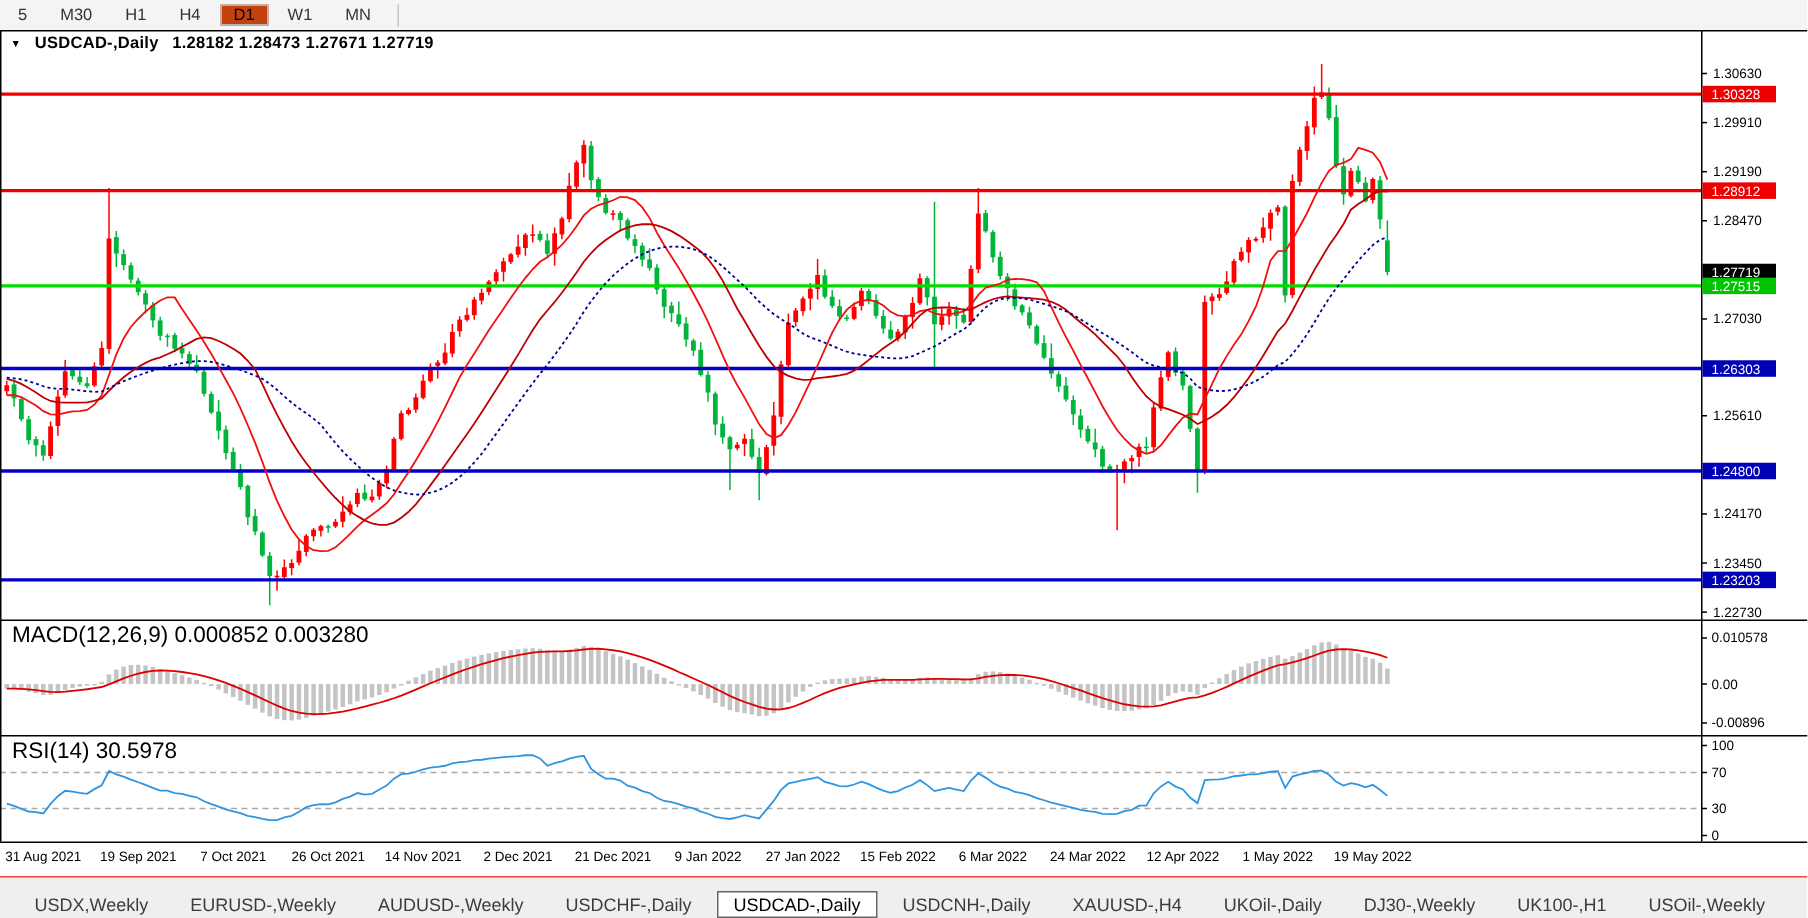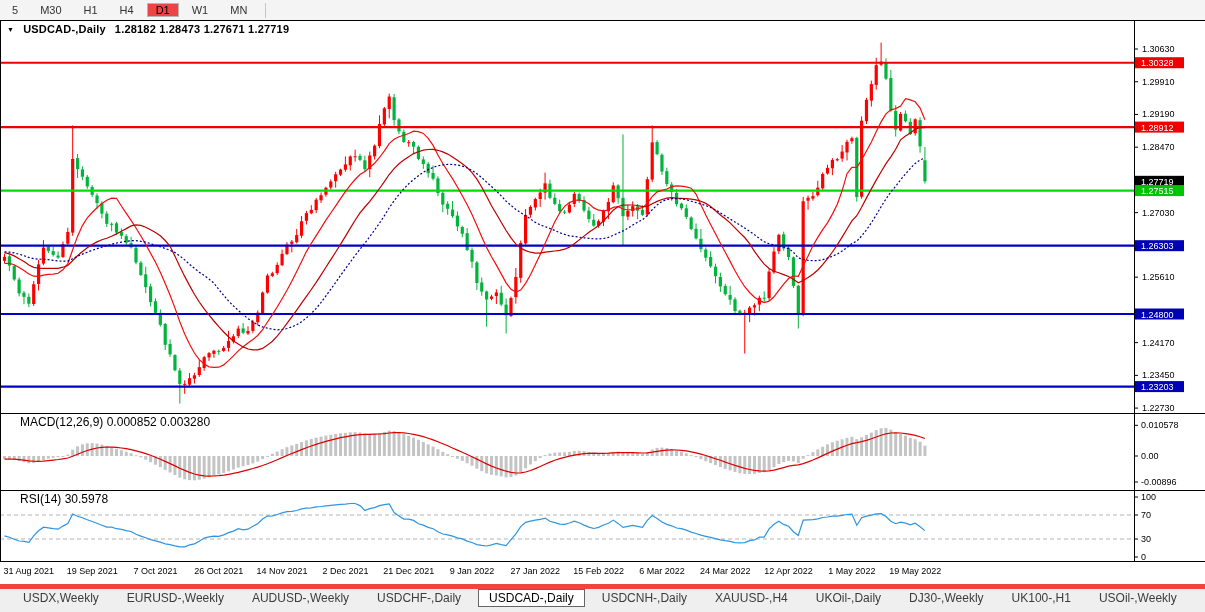--- a/index.html
+++ b/index.html
@@ -1,31 +1,31 @@
 <!DOCTYPE html>
 <html><head>
 <meta charset="utf-8">
 <style>
   *{box-sizing:border-box;margin:0;padding:0}
   html,body{width:1205px;height:612px;overflow:hidden;background:#fff;
     font-family:"Liberation Sans","DejaVu Sans",sans-serif;position:relative}
   .toolbar{position:absolute;top:0;left:0;right:0;height:20px;background:#f4f4f4;
     display:flex;align-items:center;padding-left:1px;z-index:6}
   .tf-btn{font-size:11px;color:#333;padding:1px 9px;margin:0 2px;cursor:default}
-  .tf-btn.active{background:#ef4444;border:1px solid #b5b5b5;padding:0 8px;color:#000}
+  .tf-btn.active{background:#c2410c;border:1px solid #b5b5b5;padding:0 8px;color:#000}
   .tb-sep{width:1px;height:15px;background:#c6c6c6;margin-left:7px}
   #chart-svg{position:absolute;left:0;top:0;z-index:1}
   .chart-title{position:absolute;left:7px;top:23px;font-size:11px;font-weight:bold;color:#000;
     display:flex;gap:9px;align-items:center;z-index:4;letter-spacing:.2px}
   .chart-title .tri{font-size:7px;font-weight:normal}
-  .ind-label{position:absolute;left:20px;font-size:12px;color:#000;z-index:4}
+  .ind-label{position:absolute;left:8px;font-size:15px;color:#000;z-index:4}
   #macd-label{top:415px}
   #rsi-label{top:492px}
   .tabbar{position:absolute;left:0;right:0;bottom:0;height:28px;background:#efefef;
-    border-top:5px solid #ef4444;display:flex;align-items:flex-start;padding:0 6px 0 12px;
+    border-top:1px solid #ef4444;display:flex;align-items:flex-end;padding:0 6px 0 12px;
     font-size:12px;color:#3c3c3c;z-index:6}
   .tab{padding:2px 11px;white-space:nowrap;cursor:default}
   .tab.active{background:#fff;border:1px solid #666;color:#000;padding:1px 10px}
   .tab-sep{width:1px;height:14px;background:#9a9a9a;margin:0 3px}
 </style>
 </head>
 <body>
 
 <div class="toolbar">
     <div class="tf-btn">5</div>

